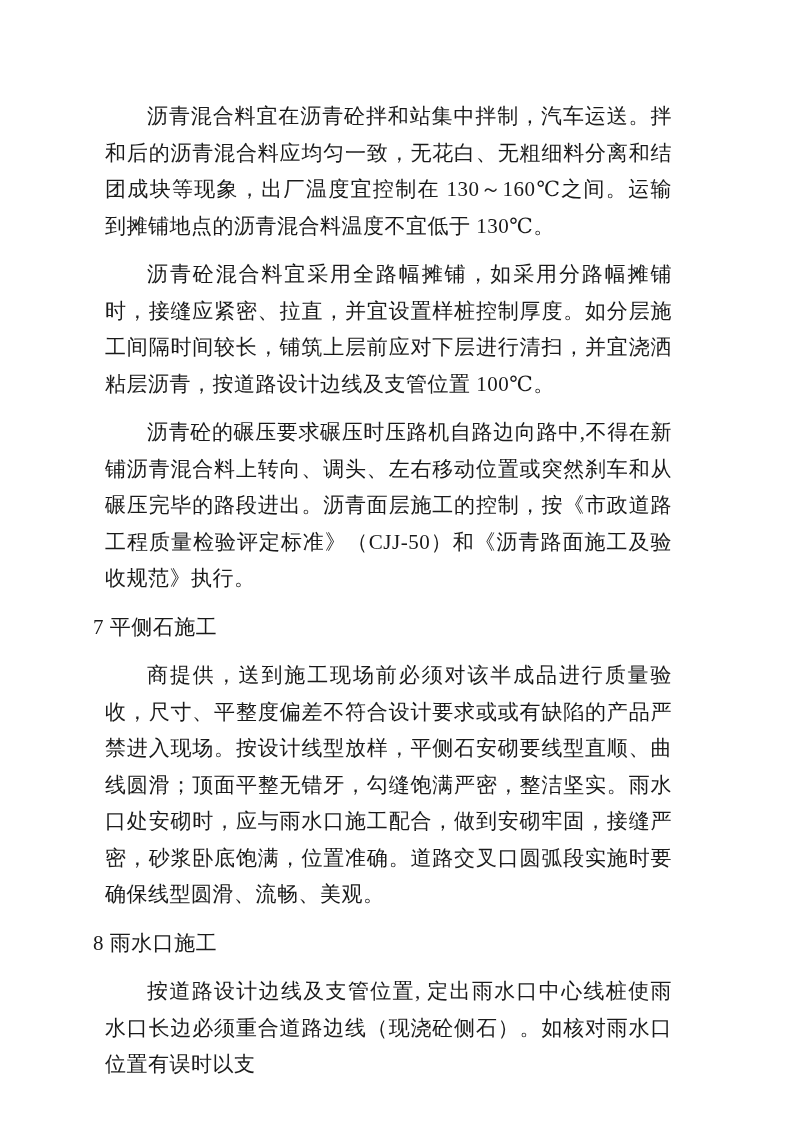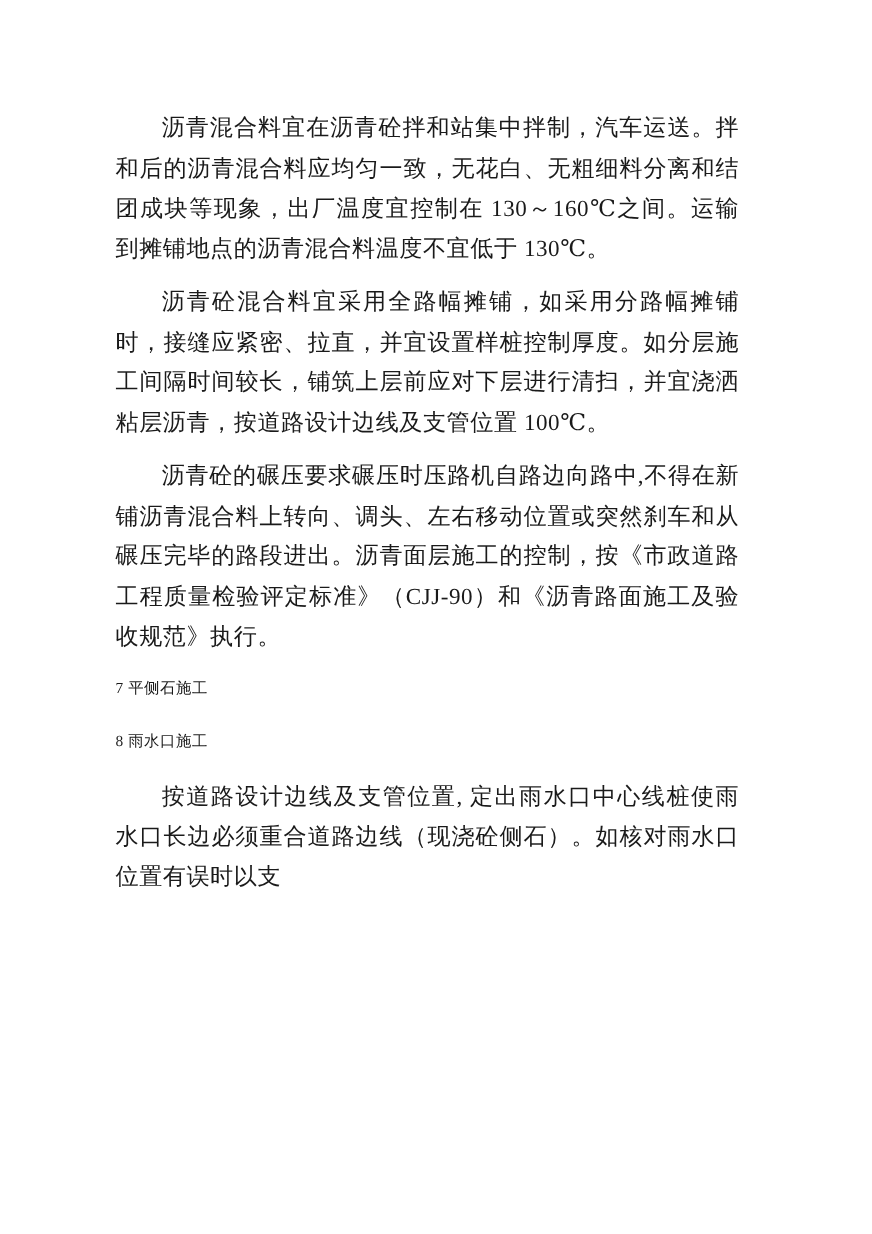--- a/index.html
+++ b/index.html
@@ -23,30 +23,31 @@
     font-size: 21px;
     line-height: 36.5px;
     text-align: justify;
     letter-spacing: 0.5px;
   }
   .para {
     margin: 12px;
     text-indent: 2em;
   }
   .heading {
-    margin: 12px;
-    font-size: 14px;
+    margin: 0;
+    font-size: 21px;
     font-weight: normal;
     text-indent: 0;
     text-align: left;
   }
 </style>
 </head>
 <body>
 
 <div class="page">
   <p class="para">沥青混合料宜在沥青砼拌和站集中拌制，汽车运送。拌和后的沥青混合料应均匀一致，无花白、无粗细料分离和结团成块等现象，出厂温度宜控制在 130～160℃之间。运输到摊铺地点的沥青混合料温度不宜低于 130℃。</p>
   <p class="para">沥青砼混合料宜采用全路幅摊铺，如采用分路幅摊铺时，接缝应紧密、拉直，并宜设置样桩控制厚度。如分层施工间隔时间较长，铺筑上层前应对下层进行清扫，并宜浇洒粘层沥青，按道路设计边线及支管位置 100℃。</p>
-  <p class="para">沥青砼的碾压要求碾压时压路机自路边向路中,不得在新铺沥青混合料上转向、调头、左右移动位置或突然刹车和从碾压完毕的路段进出。沥青面层施工的控制，按《市政道路工程质量检验评定标准》（CJJ-90）和《沥青路面施工及验收规范》执行。</p>
+  <p class="para">沥青砼的碾压要求碾压时压路机自路边向路中,不得在新铺沥青混合料上转向、调头、左右移动位置或突然刹车和从碾压完毕的路段进出。沥青面层施工的控制，按《市政道路工程质量检验评定标准》（CJJ-50）和《沥青路面施工及验收规范》执行。</p>
   <h2 class="heading">7 平侧石施工</h2>
+  <p class="para">商提供，送到施工现场前必须对该半成品进行质量验收，尺寸、平整度偏差不符合设计要求或或有缺陷的产品严禁进入现场。按设计线型放样，平侧石安砌要线型直顺、曲线圆滑；顶面平整无错牙，勾缝饱满严密，整洁坚实。雨水口处安砌时，应与雨水口施工配合，做到安砌牢固，接缝严密，砂浆卧底饱满，位置准确。道路交叉口圆弧段实施时要确保线型圆滑、流畅、美观。</p>
   <h2 class="heading">8 雨水口施工</h2>
   <p class="para">按道路设计边线及支管位置, 定出雨水口中心线桩使雨水口长边必须重合道路边线（现浇砼侧石）。如核对雨水口位置有误时以支</p>
 </div>
 
 </body></html>

